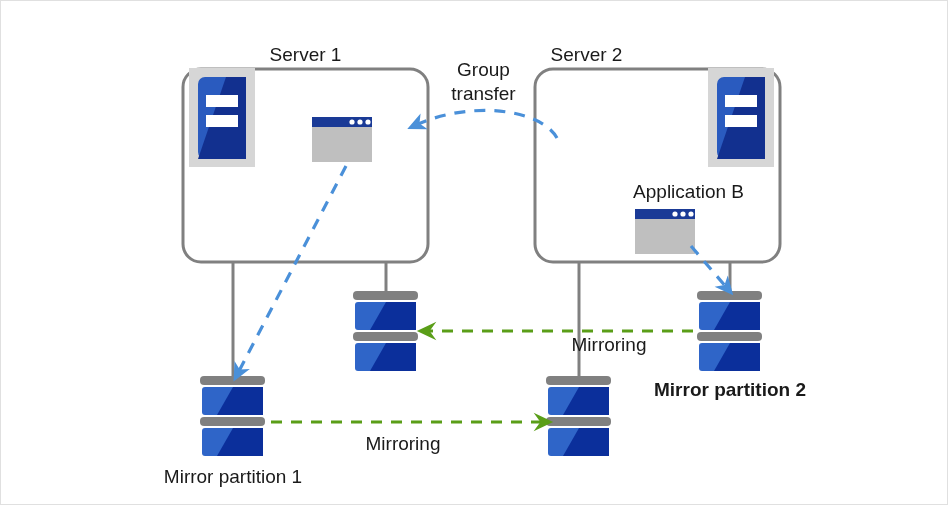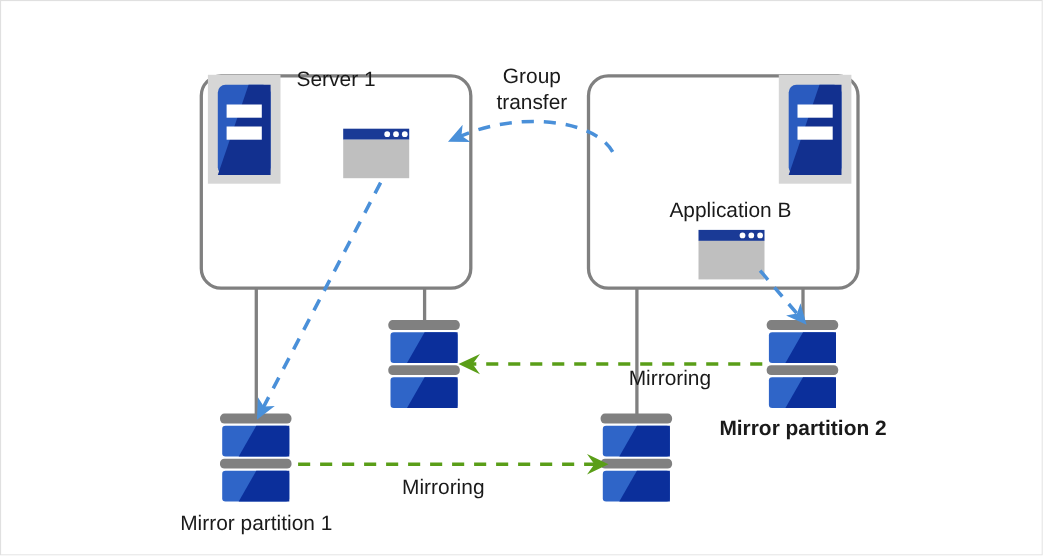--- a/index.html
+++ b/index.html
@@ -143,25 +143,26 @@
 
     <line x1="345" y1="165" x2="237" y2="372" stroke="#4a90d9" stroke-width="3.2" stroke-dasharray="11,9" marker-end="url(#blueArrow)"></line>
 
     <line x1="690" y1="245" x2="726" y2="287" stroke="#4a90d9" stroke-width="3.2" stroke-dasharray="11,9" marker-end="url(#blueArrow)"></line>
 
     <line x1="692" y1="330" x2="428" y2="330" stroke="#5a9e18" stroke-width="3.2" stroke-dasharray="11,9" marker-end="url(#greenArrowL)"></line>
 
     <line x1="270" y1="421" x2="540" y2="421" stroke="#5a9e18" stroke-width="3.2" stroke-dasharray="11,9" marker-end="url(#greenArrowR)"></line>
   </svg>
 
-  <div class="lbl center" style="left:232px; top:43px; width:145px;margin-top:18px;">Server 1</div>
+  <div class="lbl center" style="left:232px; top:43px; width:145px;">Server 1</div>
+
+  <div class="lbl center" style="left:513px; top:43px; width:145px;">Server 2</div>
 
 
-
-  <div class="lbl center" style="left:583px; top:180px; width:160px;">Application  B</div>
+  <div class="lbl center" style="left:583px; top:180px; width:160px;text-align:right;">Application  B</div>
 
   <div class="lbl lbl-group" style="left:425px; top:57px; width:115px;">
     <div>Group</div>
     <div>transfer</div>
   </div>
 
   <div class="lbl center" style="left:543px; top:333px; width:130px;">Mirroring</div>
 
   <div class="lbl center" style="left:337px; top:432px; width:130px;">Mirroring</div>
 

